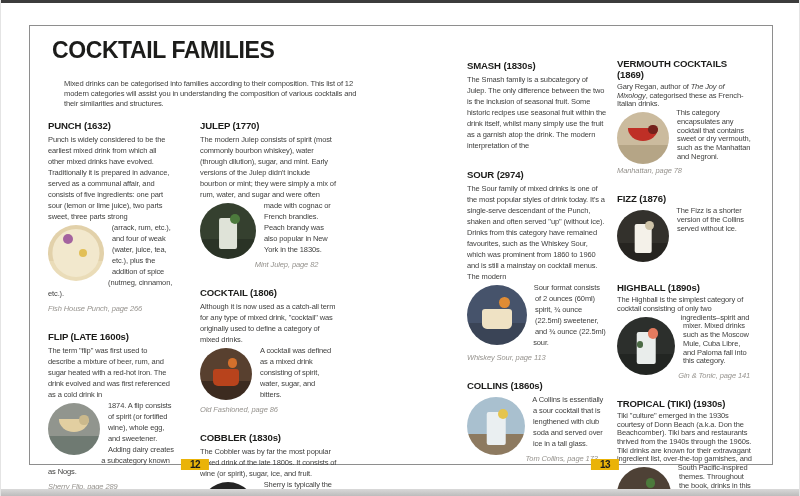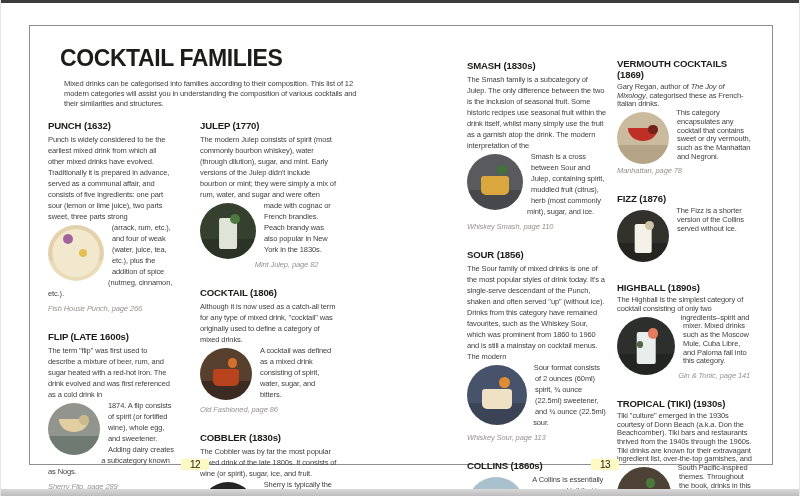--- a/index.html
+++ b/index.html
@@ -8,21 +8,21 @@
     font-family:"Liberation Sans",sans-serif;color:#3f3f3e;overflow:hidden;
     border-left:1px solid #e4e4e4;border-right:1px solid #e4e4e4;box-sizing:border-box;
   }
   .edge-top{position:absolute;top:0;left:0;right:0;height:3px;background:#3c3c3c;}
   .edge-bottom{position:absolute;left:0;right:0;top:489px;height:7px;background:linear-gradient(180deg,#d9d9d9,#bcbcbc);}
 
   .page-box{
     position:absolute;left:28px;top:25px;width:744px;height:440px;box-sizing:border-box;
     border:1px solid #8e8e8e;background:#fff;overflow:visible;
   }
-  .page-title{position:absolute;left:18px;top:7px;margin:12px;font-size:23px;font-weight:700;
+  .page-title{position:absolute;left:18px;top:7px;margin:4px;font-size:23px;font-weight:700;
     color:#1c1c1a;letter-spacing:-0.4px;}
   .intro{position:absolute;left:18px;top:37px;width:302px;margin:16px;font-size:7.6px;
     line-height:10px;letter-spacing:-0.15px;}
 
   .col{position:absolute;}
   .colA{left:18px;top:76px;width:126px;}
   .colB{left:170px;top:76px;width:138px;}
   .colC{left:437px;top:16px;width:140px;}
   .colD{left:587px;top:14px;width:137px;}
 
@@ -48,22 +48,22 @@
   .glass-coupe::before{width:58%;height:26%;top:30%;border-radius:0 0 52% 52%/0 0 100% 100%;}
   .glass-rocks::before{width:50%;height:34%;top:40%;border-radius:3px 3px 5px 5px;}
   .glass-tall::before{width:32%;height:56%;top:26%;border-radius:2px;}
   .photo::after{content:"";position:absolute;border-radius:50%;background:var(--garnish,transparent);
     width:18%;height:18%;top:20%;left:53%;
     box-shadow:-13px 11px 0 -2px var(--garnish2,transparent);}
   .glass-coupe::after{top:24%;left:60%;}
   .glass-bowl::after{top:16%;left:26%;box-shadow:15px 14px 0 -1px var(--garnish2,transparent);}
 
   .pagenum{
-    position:absolute;bottom:-6px;transform:translateX(-50%);background:#fef9c3;
-    padding:0 9px;font-size:10px;font-weight:400;color:#1c1c1a;letter-spacing:-0.5px;
+    position:absolute;bottom:-6px;transform:translateX(-50%);background:#eab308;
+    padding:0 9px;font-size:10px;font-weight:700;color:#1c1c1a;letter-spacing:-0.5px;
   }
   .pn-left{left:165px;}
   .pn-right{left:575px;}
 </style>
 </head>
 <body>
 
 <div class="edge-top"></div>
 
 <div class="page-box">
@@ -127,29 +127,24 @@
       </div>
     </section>
 
   </div>
 
   <div class="col colC">
 
     <section class="family">
       <h2 class="fam-head">SMASH (1830s)</h2>
       <p class="body">The Smash family is a subcategory of Julep. The only difference between the two is the inclusion of seasonal fruit. Some historic recipes use seasonal fruit within the drink itself, whilst many simply use the fruit as a garnish atop the drink. The modern interpretation of the</p>
-      <div class="wrapzone">
-        <span class="photo glass-rocks" style="--d: 56px; --bg: #595a5e; --surface: #47484c; --drink: #d9a73e; --garnish: #417338;"></span>
-        <p class="body">Smash is a cross between Sour and Julep, containing spirit, muddled fruit (citrus), herb (most commonly mint), sugar, and ice.</p>
-        <p class="caption">Whiskey Smash, page 110</p>
-      </div>
-    </section>
-
-    <section class="family">
-      <h2 class="fam-head">SOUR (1856)</h2>
+    </section>
+
+    <section class="family">
+      <h2 class="fam-head">SOUR (2974)</h2>
       <p class="body">The Sour family of mixed drinks is one of the most popular styles of drink today. It's a single-serve descendant of the Punch, shaken and often served "up" (without ice). Drinks from this category have remained favourites, such as the Whiskey Sour, which was prominent from 1860 to 1960 and is still a mainstay on cocktail menus. The modern</p>
       <div class="wrapzone">
         <span class="photo glass-rocks" style="--d: 60px; --bg: #46536b; --surface: #3a4456; --drink: #efe2c4; --garnish: #df8c35;"></span>
         <p class="body">Sour format consists of 2 ounces (60ml) spirit, ¾ ounce (22.5ml) sweetener, and ¾ ounce (22.5ml) sour.</p>
         <p class="caption">Whiskey Sour, page 113</p>
       </div>
     </section>
 
     <section class="family">
       <h2 class="fam-head">COLLINS (1860s)</h2>

